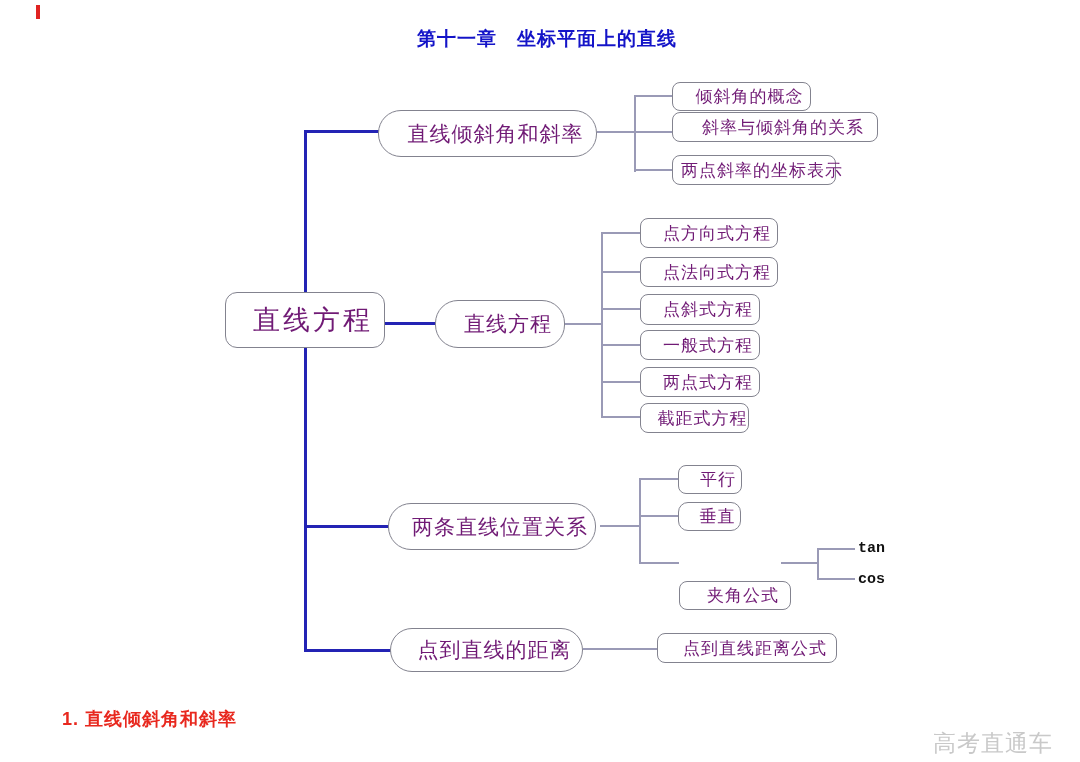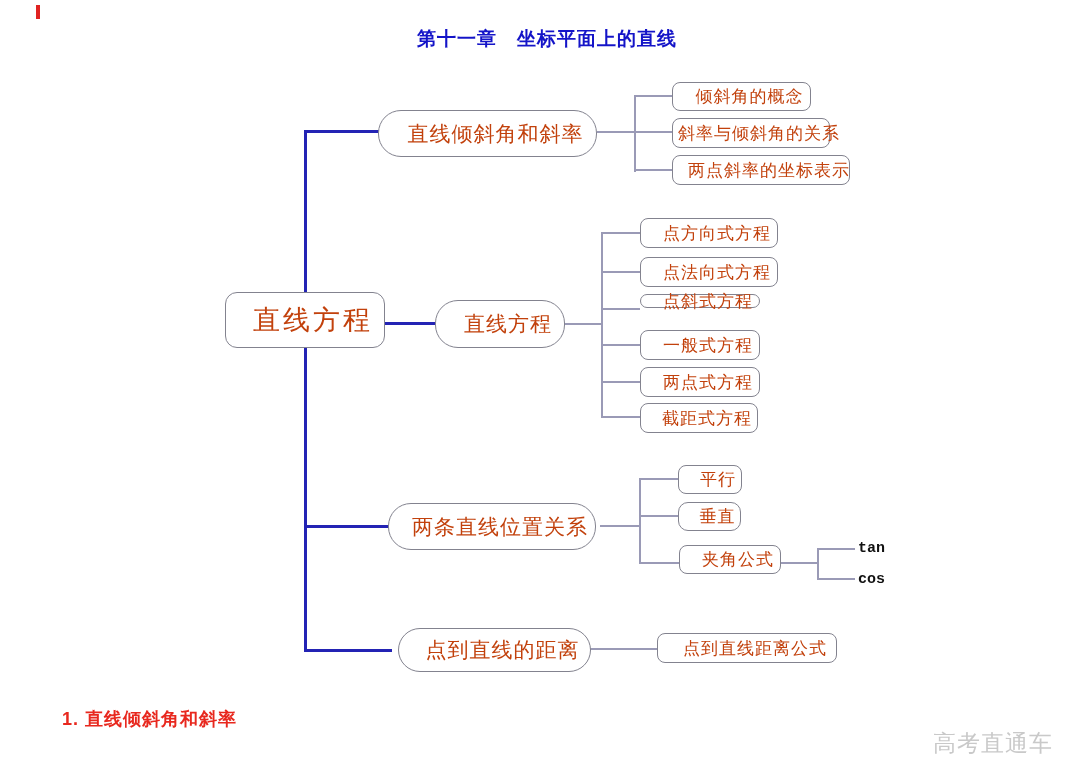--- a/index.html
+++ b/index.html
@@ -3,21 +3,21 @@
 <meta charset="utf-8">
 <style>
   html,body{margin:0;padding:0;background:#ffffff;}
   #canvas{position:relative;width:1080px;height:762px;background:#ffffff;overflow:hidden;
           font-family:"Liberation Sans",sans-serif;}
   .page-title{position:absolute;left:417px;top:26px;font-weight:bold;font-size:19px;
               color:#1414c8;letter-spacing:1px;white-space:nowrap;}
   .red-dash{position:absolute;left:36px;top:5px;width:4px;height:14px;background:#e02321;}
   .node{position:absolute;background:#ffffff;border:1.5px solid #83838f;border-radius:10px;
         display:flex;align-items:center;justify-content:center;box-sizing:border-box;
-        font-family:Liberation Serif, serif;color:#c2410c;z-index:2;
+        font-family:Liberation Serif, serif;color:#701a75;z-index:2;
         white-space:nowrap;padding-left:16px;}
   .root{font-size:27px;letter-spacing:3px;border-radius:12px;}
   .branch{font-size:21px;letter-spacing:1px;border-radius:23px;}
   .leaf{font-size:17px;letter-spacing:1px;border-radius:8px;}
   .hline,.vline{position:absolute;z-index:1;}
   .blue{background:#2323b4;}
   .gray{background:#9a9ab6;}
   .formula-label{position:absolute;font-family:Liberation Mono, monospace;
                  font-weight:bold;font-size:15px;color:#111;z-index:2;}
   .section-heading{position:absolute;left:62px;top:707px;font-weight:bold;font-size:18px;
@@ -41,56 +41,56 @@
   <div class="hline blue" style="left:304px;top:649px;width:88px;height:3px;"></div>
 
   <div class="node root" style="left:225px;top:292px;width:160px;height:56px;">直线方程</div>
 
   <div class="node branch" style="left:378px;top:110px;width:219px;height:47px;">直线倾斜角和斜率</div>
   <div class="hline gray" style="left:597px;top:131px;width:75px;height:2px;"></div>
   <div class="vline gray" style="left:634px;top:95px;width:2px;height:77px;"></div>
   <div class="hline gray" style="left:634px;top:95px;width:38px;height:2px;"></div>
   <div class="hline gray" style="left:634px;top:169px;width:38px;height:2px;"></div>
   <div class="node leaf" style="left:672px;top:82px;width:139px;height:29px;">倾斜角的概念</div>
-  <div class="node leaf" style="left:672px;top:118px;width:158px;height:30px;">斜率与倾斜角的关系</div>
-  <div class="node leaf" style="left:672px;top:155px;width:178px;height:30px;text-align:center;">两点斜率的坐标表示</div>
+  <div class="node leaf" style="left:672px;top:112px;width:206px;height:30px;">斜率与倾斜角的关系</div>
+  <div class="node leaf" style="left:672px;top:155px;width:164px;height:30px;text-align:center;">两点斜率的坐标表示</div>
 
   <div class="node branch" style="left:435px;top:300px;width:130px;height:48px;">直线方程</div>
   <div class="hline gray" style="left:565px;top:323px;width:37px;height:2px;"></div>
   <div class="vline gray" style="left:601px;top:232px;width:2px;height:186px;"></div>
   <div class="hline gray" style="left:601px;top:232px;width:39px;height:2px;"></div>
   <div class="hline gray" style="left:601px;top:271px;width:39px;height:2px;"></div>
   <div class="hline gray" style="left:601px;top:308px;width:39px;height:2px;"></div>
   <div class="hline gray" style="left:601px;top:344px;width:39px;height:2px;"></div>
   <div class="hline gray" style="left:601px;top:381px;width:39px;height:2px;"></div>
   <div class="hline gray" style="left:601px;top:416px;width:39px;height:2px;"></div>
   <div class="node leaf" style="left:640px;top:218px;width:138px;height:30px;">点方向式方程</div>
   <div class="node leaf" style="left:640px;top:257px;width:138px;height:30px;">点法向式方程</div>
-  <div class="node leaf" style="left:640px;top:294px;width:120px;height:14px;">点斜式方程</div>
+  <div class="node leaf" style="left:640px;top:294px;width:120px;height:31px;">点斜式方程</div>
   <div class="node leaf" style="left:640px;top:330px;width:120px;height:30px;">一般式方程</div>
   <div class="node leaf" style="left:640px;top:367px;width:120px;height:30px;">两点式方程</div>
-  <div class="node leaf" style="left:640px;top:403px;width:118px;height:30px;">截距式方程</div>
+  <div class="node leaf" style="left:640px;top:403px;width:109px;height:30px;">截距式方程</div>
 
   <div class="node branch" style="left:388px;top:503px;width:208px;height:47px;">两条直线位置关系</div>
   <div class="hline gray" style="left:600px;top:525px;width:39px;height:2px;"></div>
   <div class="vline gray" style="left:639px;top:478px;width:2px;height:86px;"></div>
   <div class="hline gray" style="left:639px;top:478px;width:39px;height:2px;"></div>
   <div class="hline gray" style="left:639px;top:515px;width:39px;height:2px;"></div>
   <div class="hline gray" style="left:639px;top:562px;width:40px;height:2px;"></div>
   <div class="node leaf" style="left:678px;top:465px;width:64px;height:29px;">平行</div>
   <div class="node leaf" style="left:678px;top:502px;width:63px;height:29px;border-radius:10px;">垂直</div>
-  <div class="node leaf" style="left:679px;top:545px;width:102px;height:29px;">夹角公式</div>
+  <div class="node leaf" style="left:679px;top:581px;width:112px;height:29px;">夹角公式</div>
 
   <div class="hline gray" style="left:781px;top:562px;width:36px;height:2px;"></div>
   <div class="vline gray" style="left:817px;top:548px;width:2px;height:32px;"></div>
   <div class="hline gray" style="left:817px;top:548px;width:38px;height:2px;"></div>
   <div class="hline gray" style="left:817px;top:578px;width:38px;height:2px;"></div>
   <div class="formula-label" style="left:858px;top:540px;">tan</div>
   <div class="formula-label" style="left:858px;top:571px;">cos</div>
 
-  <div class="node branch" style="left:390px;top:628px;width:193px;height:44px;margin-left:8px;">点到直线的距离</div>
+  <div class="node branch" style="left:390px;top:628px;width:193px;height:44px;">点到直线的距离</div>
   <div class="hline gray" style="left:583px;top:648px;width:74px;height:2px;"></div>
   <div class="node leaf" style="left:657px;top:633px;width:180px;height:30px;">点到直线距离公式</div>
 
   <div class="section-heading">1. 直线倾斜角和斜率</div>
   <div class="watermark">高考直通车</div>
 
 </div>
 
 </body></html>

